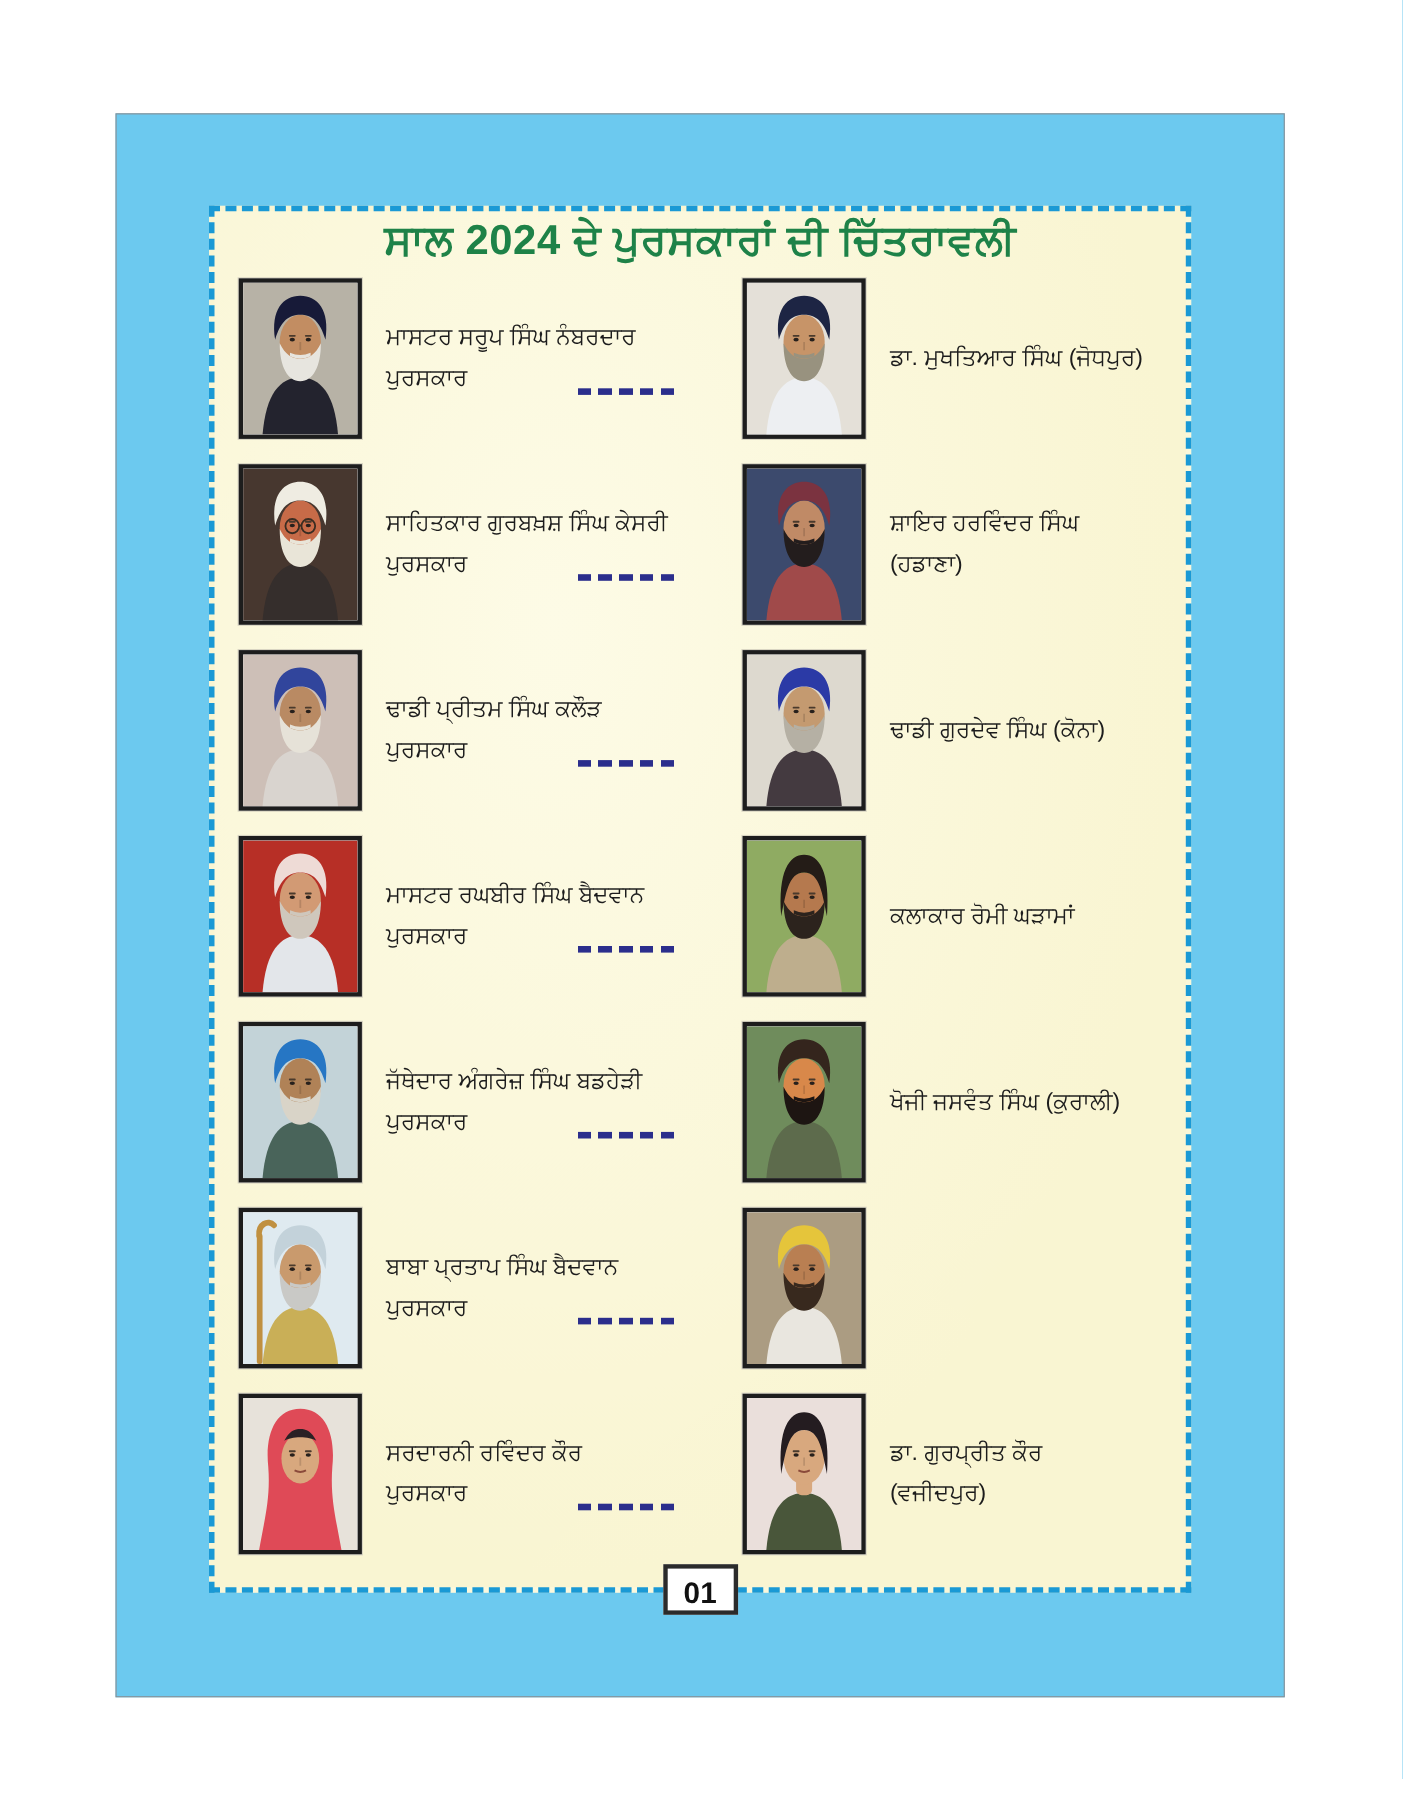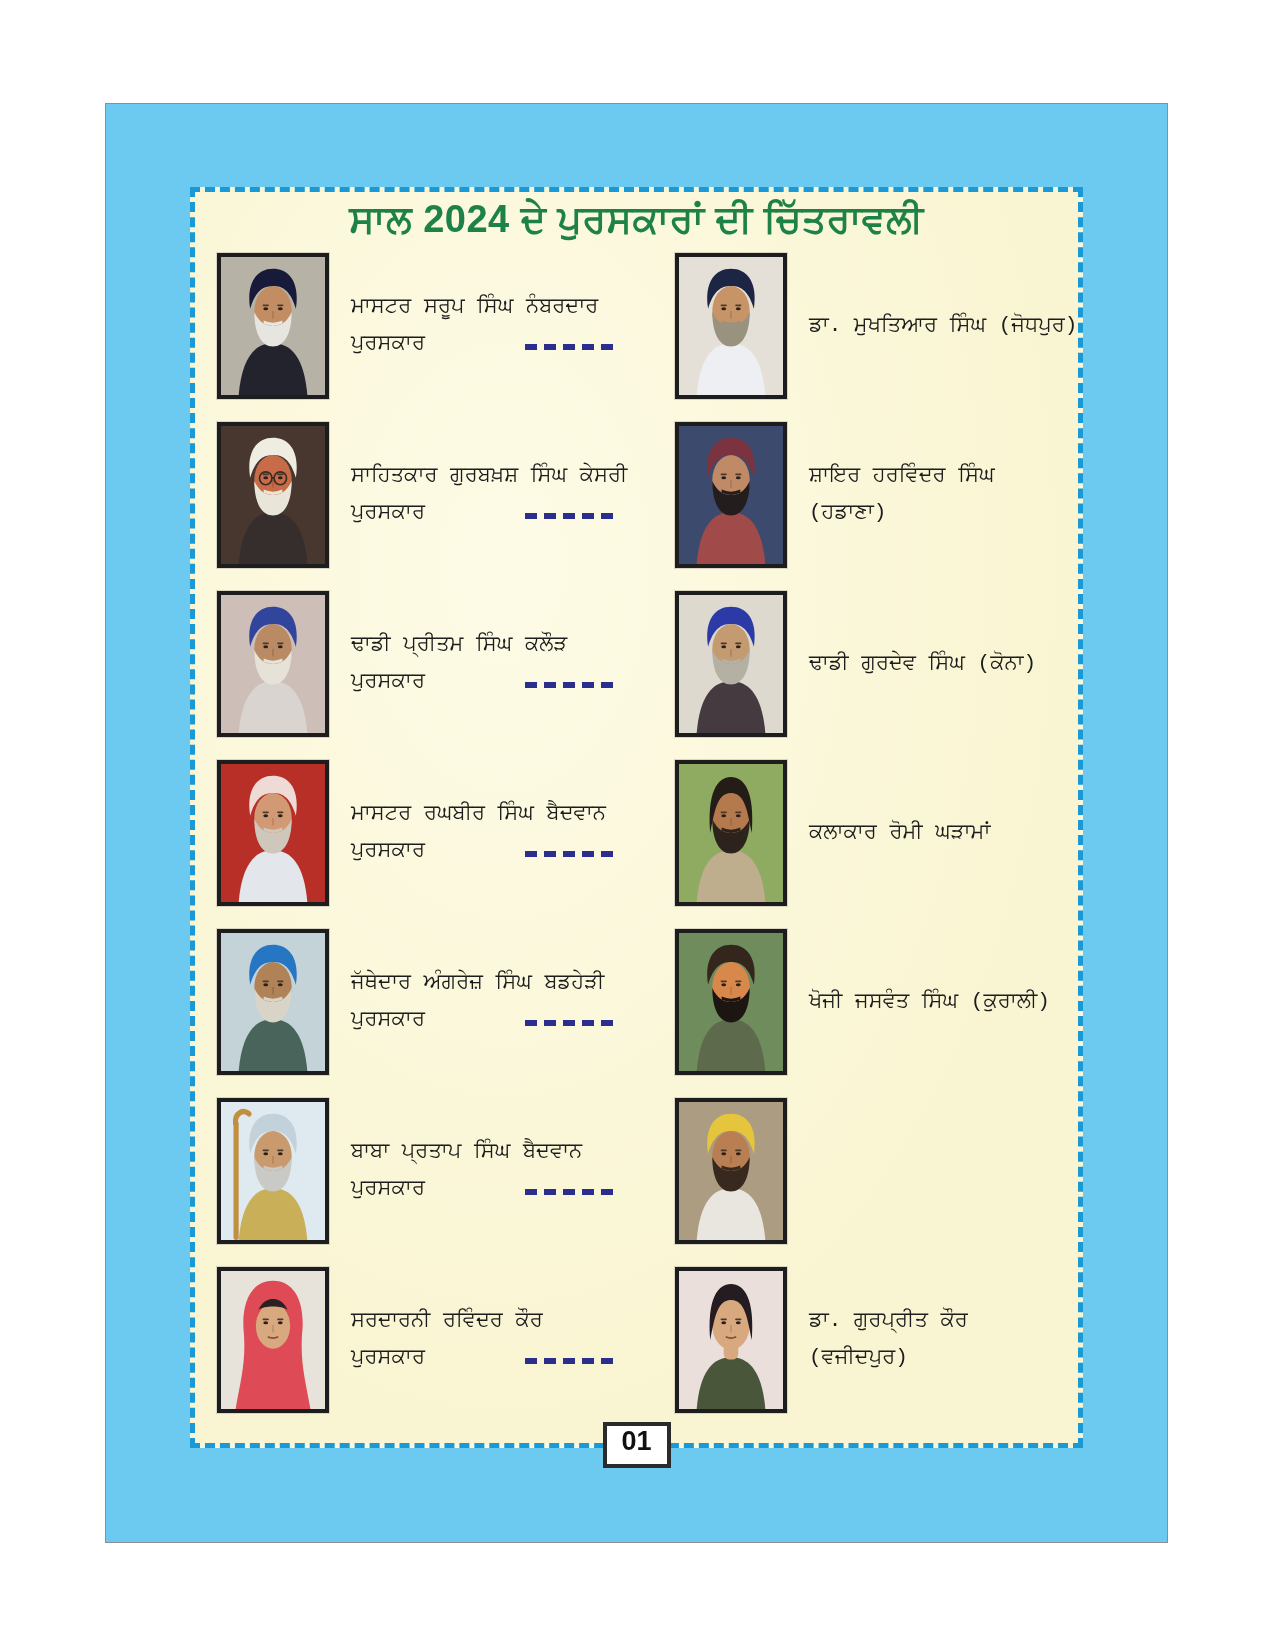--- a/index.html
+++ b/index.html
@@ -25,49 +25,49 @@
   .page-title {
     margin-top:7px;
     text-align:center;
     font-size:38px;
     line-height:40px;
     font-weight:bold;
     color:#1e8248;
     letter-spacing:0.5px;
   }
   .rows { margin-top:2px; }
-  .row { display:grid; grid-template-columns:452px 1fr; height:169px;font-family:Liberation Mono, monospace; }
+  .row { display:grid; grid-template-columns:452px 1fr; height:169px; }
   .entry { display:flex; align-items:center; }
   .entry.left  { padding-left:22px; }
   .entry.right { padding-left:28px; }
   .photo {
     flex:none;
     width:112px; height:146px;
     border:4px solid #1d1d1d;
     background:#fff;
     box-shadow:0 0 0 1px #d9d5c2;
   }
   .photo svg { display:block; width:100%; height:100%; }
   .caption { margin-left:22px; font-size:21px; color:#1c1c1c; }
   .caption .l1 { line-height:30px; white-space:nowrap; }
   .caption .l2 { line-height:30px; margin-top:7px; }
   .left .l2 {
-    display:flex; align-items:center; justify-content:space-between;
+    display:flex; align-items:flex-end; justify-content:space-between;
     width:266px;
   }
   .dashline {
     width:92px; height:6px; margin-top:6px;
     background:repeating-linear-gradient(90deg,#2b2e8c 0 12px,transparent 12px 19px);
   }
   .pagenum {
     position:absolute; left:50%; top:1318px; transform:translateX(-50%);
     width:68px; height:46px;
     background:#ffffff;
     border:4px solid #2b2b2b;
-    display:flex; align-items:flex-start; justify-content:center;
+    display:flex; align-items:flex-end; justify-content:center;
     font-size:27px; font-weight:bold; color:#111;
   }
 </style>
 </head>
 <body>
 
 <div class="blue-panel">
   <div class="content">
     <h1 class="page-title">ਸਾਲ 2024 ਦੇ ਪੁਰਸਕਾਰਾਂ ਦੀ ਚਿੱਤਰਾਵਲੀ</h1>
     <div class="rows" id="rows">

